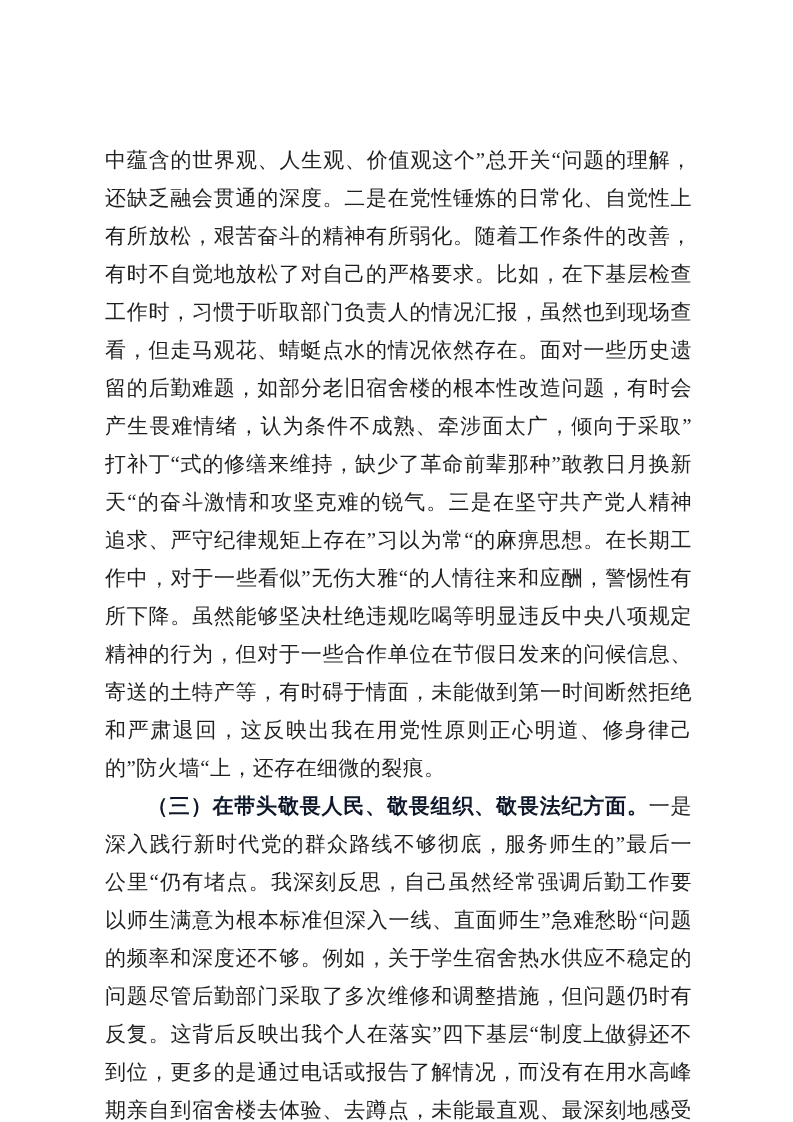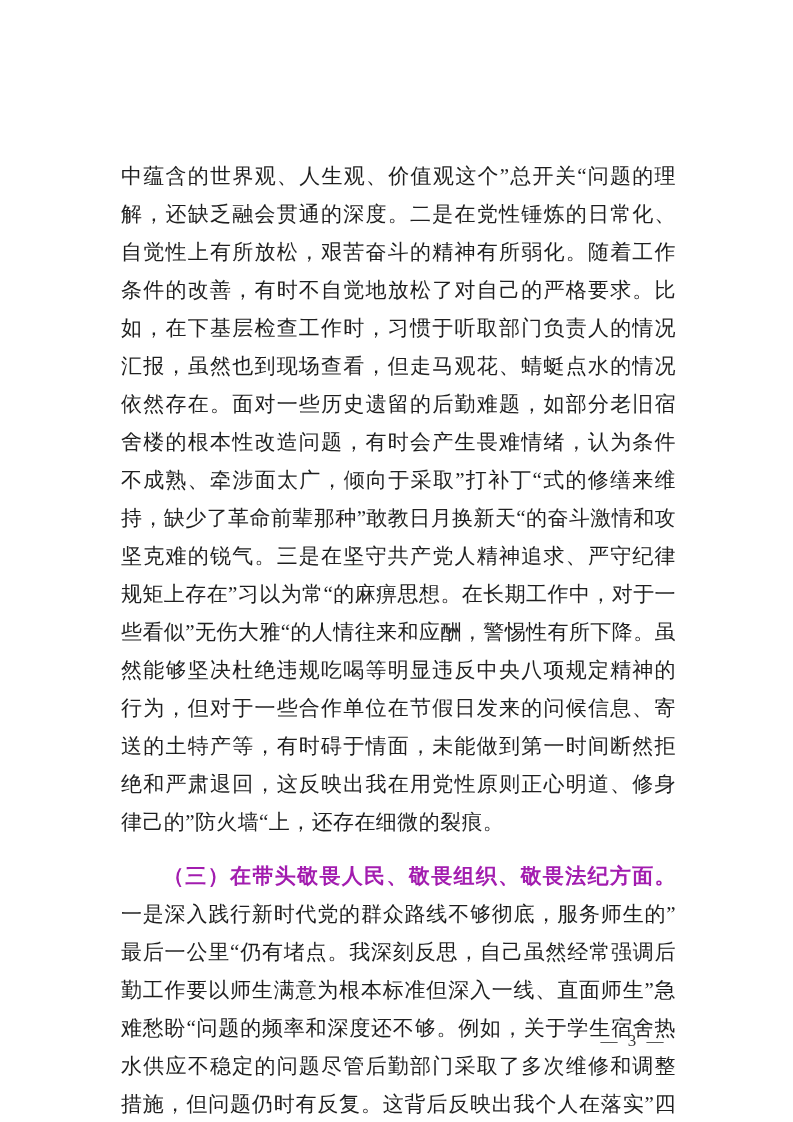--- a/index.html
+++ b/index.html
@@ -21,29 +21,29 @@
     left: 105px;
     top: 141px;
     width: 587px;
     font-size: 21px;
     line-height: 38px;
     text-align: justify;
     text-justify: inter-ideograph;
     letter-spacing: 0.4px;
   }
   .content p {
-    margin: 16px;
+    margin: 0;
     padding: 0;
   }
   .para-indent {
     text-indent: 42px;
   }
   .bold-lead {
     font-weight: 700;
-    color: #a21caf;
+    color: #0f172a;
   }
   .page-number {
     position: absolute;
     top: 1031px;
     left: 561px;
     width: 145px;
     text-align: center;
     font-size: 17px;
     letter-spacing: 3px;
     color: #3a3a3a;

